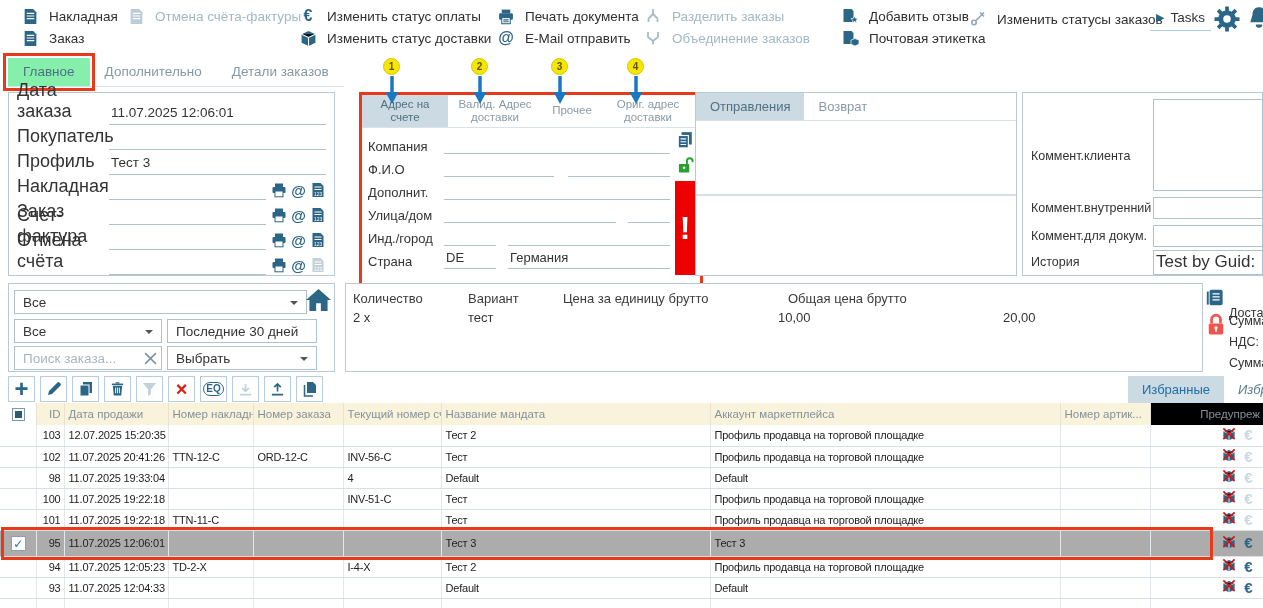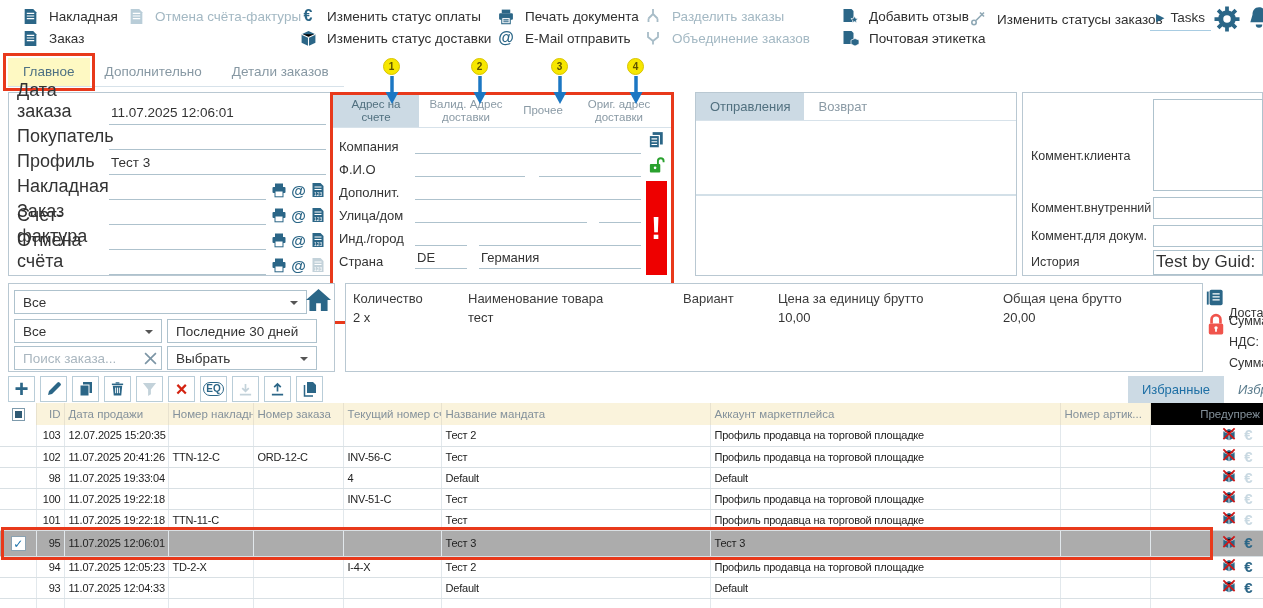--- a/index.html
+++ b/index.html
@@ -13,36 +13,36 @@
   .titem .ticon { width:20px; height:20px; display:flex; align-items:center; justify-content:center; }
   .titem.disabled { color:#a3b8c3; }
   .glyph { font-weight:bold; color:#2b6687; font-size:16px; }
   .tasks { position:absolute; left:1150px; top:8px; display:flex; align-items:center; gap:6px; padding:2px 6px 5px 6px; border-bottom:1px solid #a8cce2; font-size:13.5px; color:#333; cursor:pointer; }
   .play { color:#2b6687; font-size:11px; }
   .corner-icon { position:absolute; top:4px; cursor:pointer; }
 
   
   .main-tabs { position:absolute; top:58px; left:8px; display:flex; border-bottom:1px solid #d7e2ea; }
   .main-tab { padding:6px 15px 7px 15px; font-size:13.5px; color:#8798a3; cursor:pointer; white-space:nowrap; }
-  .main-tab.active { background:#fef9c3; color:#4f7183; outline:3px solid #e8391b; outline-offset:2px; }
+  .main-tab.active { background:#86efac; color:#4f7183; outline:3px solid #e8391b; outline-offset:2px; }
 
   
   .panel { position:absolute; border:1px solid #b9c8d2; background:#fff; }
 
   
   .order-form { top:92px; left:8px; width:327px; height:184px; padding:7px 8px 0 8px; }
   .of-row { display:flex; align-items:flex-end; height:25px; }
   .of-label { width:92px; font-size:18px; padding-bottom:3px; color:#333; }
   .of-value { flex:1; border-bottom:1px solid #aec2cd; height:21px; font-size:13.5px; padding:1px 2px; overflow:hidden; white-space:nowrap; }
   .of-icons { display:flex; gap:4px; align-items:center; padding:0 0 2px 5px; }
   .of-icons .ic { cursor:pointer; display:flex; }
   .at-small { font-weight:bold; color:#2b6687; font-size:15px; line-height:15px; }
 
   
-  .addr { top:92px; left:330px; width:344px; height:232px; border:3px solid #e8391b; }
+  .addr { top:92px; left:359px; width:344px; height:232px; border:3px solid #e8391b; }
   .addr-tabs { display:flex; height:33px; border-bottom:1px solid #d7e2ea; }
   .addr-tab { display:flex; align-items:center; justify-content:center; text-align:center; font-size:11.5px; line-height:1.15; color:#8a9aa5; cursor:pointer; padding:0 3px; }
   .addr-tab.active { background:#ccdae4; color:#51707f; }
   .addr-fields { position:relative; padding:3px 30px 0 6px; }
   .ad-row { display:flex; align-items:flex-end; height:23px; }
   .ad-label { width:76px; font-size:13px; }
   .ad-input { flex:1; border-bottom:1px solid #aec2cd; height:19px; font-size:13px; padding:0 2px; }
   .ad-input.code { flex:0 0 52px; margin-right:12px; }
   .addr-iconstrip { position:absolute; top:36px; right:4px; width:22px; display:flex; flex-direction:column; align-items:center; gap:4px; }
   .alert-bar { width:21px; height:94px; background:#ee0000; color:#fff; display:flex; align-items:center; justify-content:center; font-size:32px; font-weight:bold; }
@@ -478,21 +478,20 @@
           </svg></span>
     </div>
     <div class="sel" style="left:158px; top:62px; width:150px">
         <span>Выбрать</span>
       </div>
   </div>
 
   <div class="panel items">
     <div class="it-row it-head">
       <span class="c0">Количество</span>
-      <span class="c1">Наименование товара</span>
       <span class="c2">Вариант</span>
       <span class="c3">Цена за единицу брутто</span>
       <span class="c4">Общая цена брутто</span>
     </div>
     <div class="it-row it-vals">
       <span class="c0">2 x</span>
       <span class="c1">тест</span>
       <span class="c2"></span>
       <span class="c3">10,00</span>
       <span class="c4">20,00</span>

